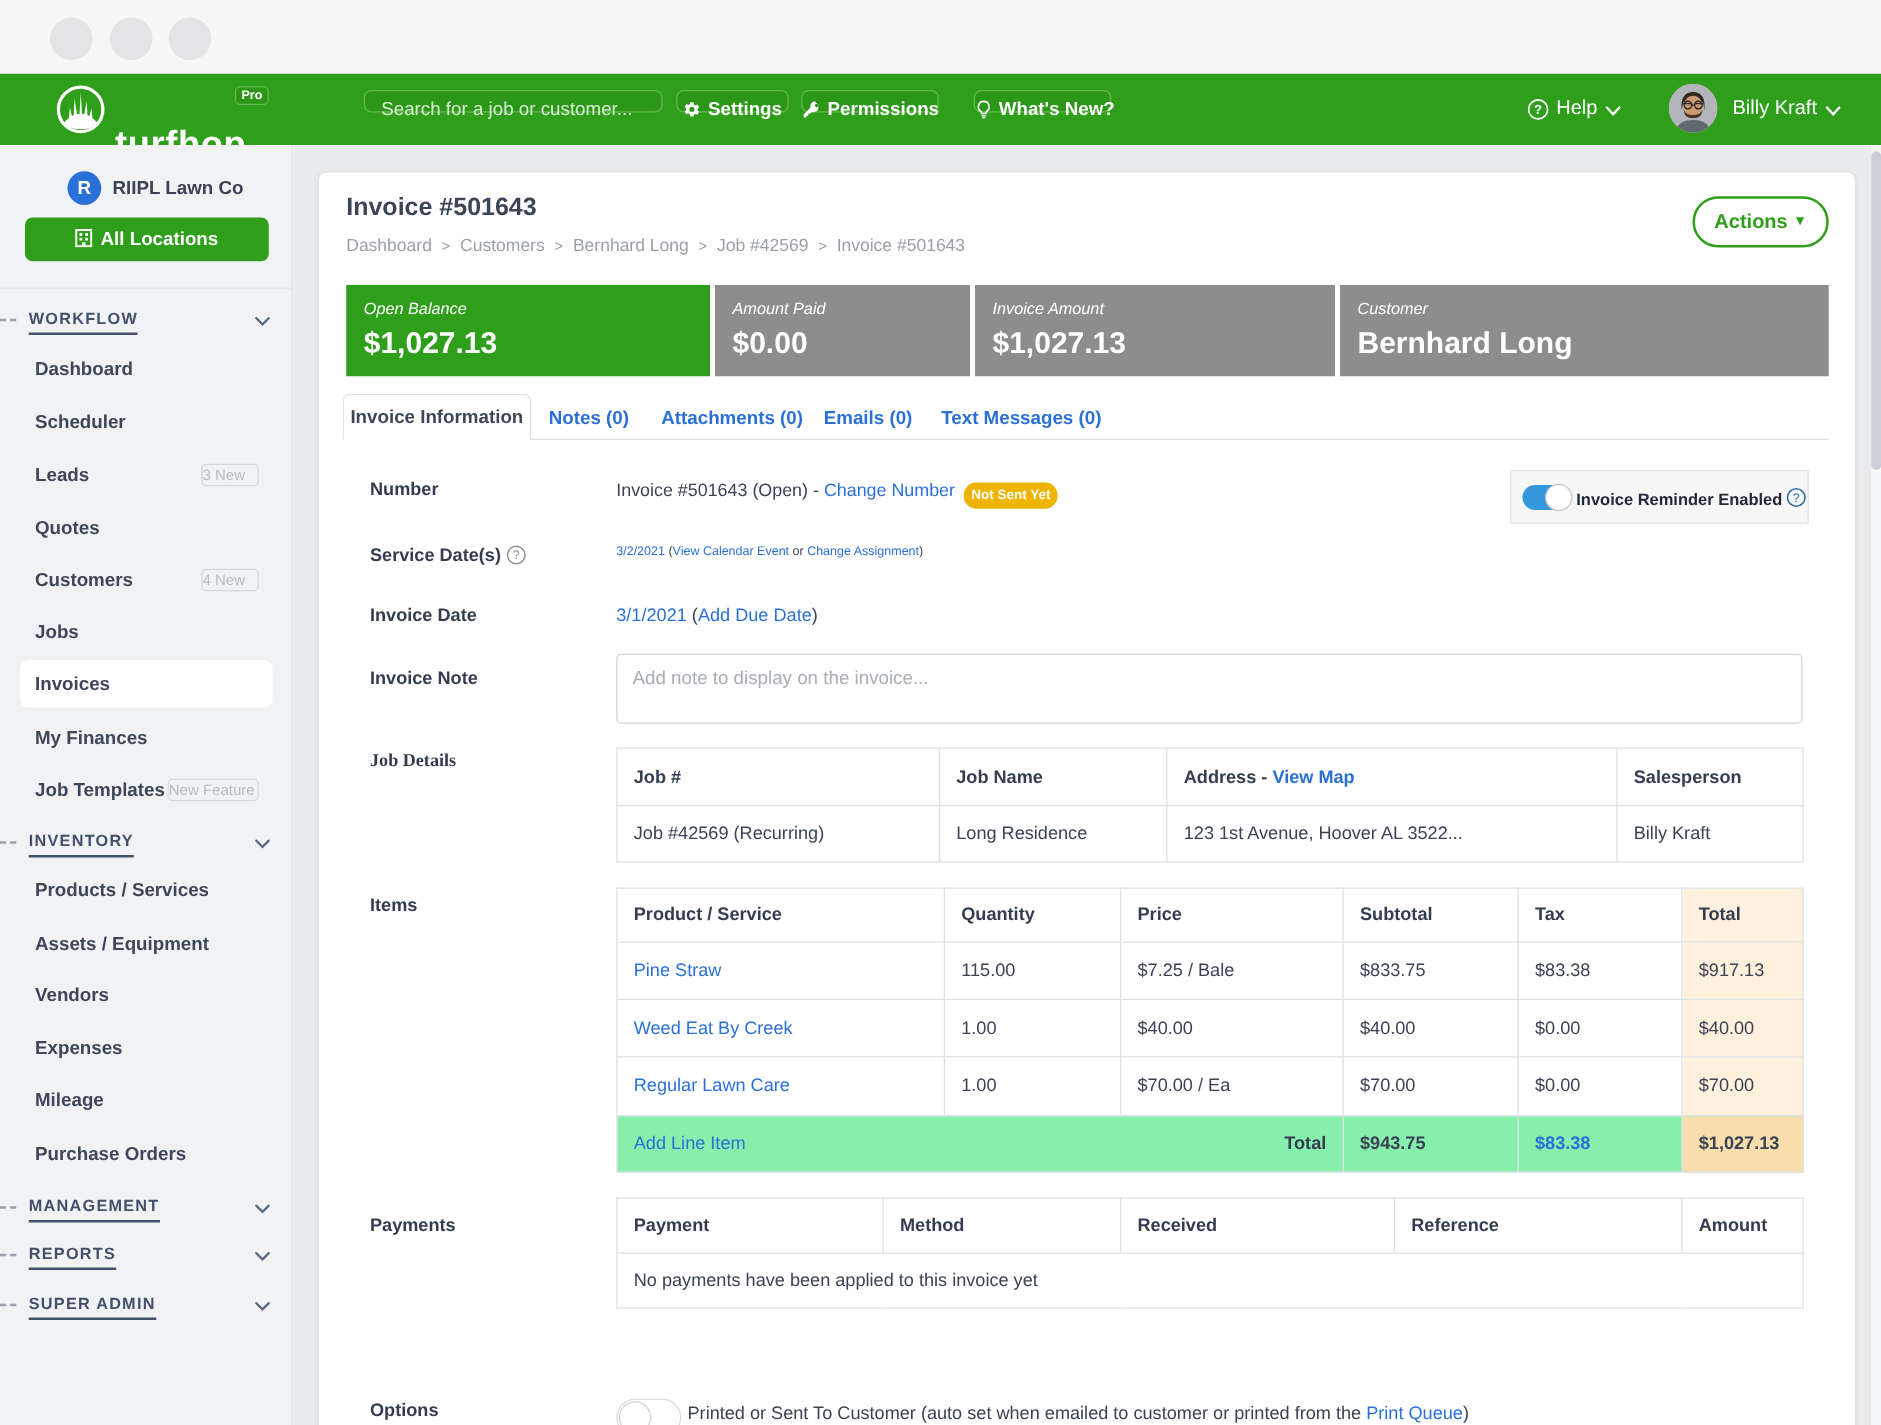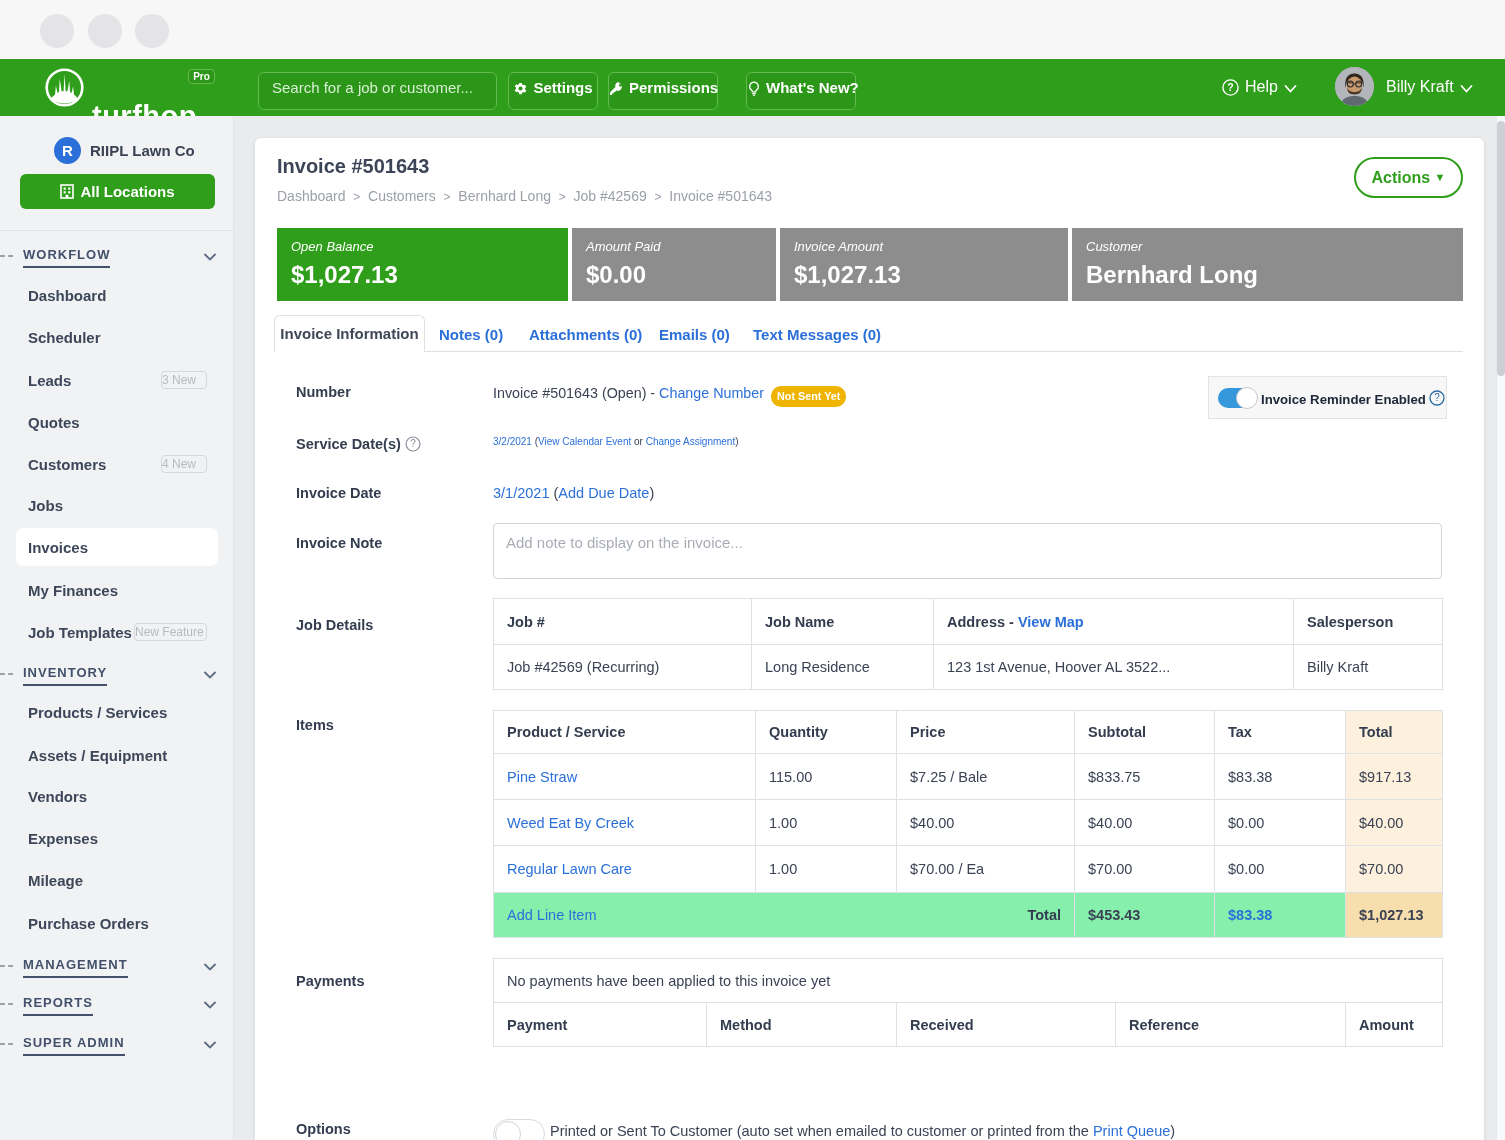--- a/index.html
+++ b/index.html
@@ -6,21 +6,21 @@
 html,body { width:1505px; height:1140px; overflow:hidden; }
 body { font-family:"Liberation Sans", sans-serif; position:relative; background:#e9ebed; }
 .abs { position:absolute; }
 
 
 #chrome { left:0; top:0; width:1505px; height:59px; background:#f7f7f7; }
 .dot { position:absolute; width:34px; height:34px; border-radius:50%; background:#e4e4e6; top:14px; }
 
 
 #nav { left:0; top:59px; width:1505px; height:57px; background:#2f9e1a; }
-.navbtn { position:absolute; top:13px; height:38px; border:1px solid #63ba4f; border-radius:6px; background:#2b9617; color:#fff; font-size:15px; font-weight:700; line-height:29px; text-align:center; }
+.navbtn { position:absolute; top:13px; height:18px; border:1px solid #63ba4f; border-radius:6px; background:#2b9617; color:#fff; font-size:15px; font-weight:700; line-height:29px; text-align:center;margin-left:33px; }
 #search { background:#2b9617; border:1px solid #63ba4f; border-radius:6px; color:#d9efd4; font-weight:400; text-align:left; padding-left:13px; }
 .navtxt { position:absolute; color:#fff; font-size:15px; }
 
 
 #side { left:0; top:116px; width:234px; height:1024px; background:#f1f2f4; border-right:1px solid #e3e4e6; }
 .shead { position:absolute; left:23px; font-size:13px; font-weight:700; letter-spacing:1px; color:#42506b; border-bottom:2px solid #42506b; padding-bottom:4px; }
 .sitem { position:absolute; left:28px; font-size:15px; font-weight:700; color:#3d4759; }
 .sbadge { position:absolute; left:161px; width:46px; height:18px; border:1px solid #d5d7d9; border-radius:4px; color:#b7bbc0; font-size:12px; line-height:16px; background:#f1f2f4; }
 .schev { position:absolute; left:203px; width:14px; height:14px; }
 .sdash { position:absolute; left:0px; width:13px; border-top:2px dashed #9aa0a8; }
@@ -211,21 +211,21 @@
         <text x="8" y="11.4" font-size="10" fill="#8a8f98" text-anchor="middle" font-family="Liberation Sans" font-weight="400">?</text>
       </svg></div>
   <div class="abs dark" style="left:238px; top:298px; font-size:10px;"><span class="blue">3/2/2021</span> (<span class="blue">View Calendar Event</span> or <span class="blue">Change Assignment</span>)</div>
 
   <div class="lbl" style="top:347px;">Invoice Date</div>
   <div class="abs dark" style="left:238px; top:347px; font-size:14.5px;"><span class="blue">3/1/2021</span> (<span class="blue">Add Due Date</span>)</div>
 
   <div class="lbl" style="top:397px;">Invoice Note</div>
   <div class="abs" style="left:238px; top:385px; width:949px; height:56px; border:1px solid #ced4da; border-radius:4px; font-size:15px; color:#a8adb5; padding:10px 12px;">Add note to display on the invoice...</div>
 
-  <div class="lbl" style="top:479px;">Job Details</div>
+  <div class="lbl" style="top:463px;font-family:Liberation Serif, serif;">Job Details</div>
   <table class="abs" style="left:238px; top:460px; width:949px;">
     <colgroup>
         <col style="width:258px">
         <col style="width:182px">
         <col style="width:360px">
         <col style="width:149px">
       </colgroup>
     <tbody>
         <tr style="height:46px;">
           <th>Job #</th>
@@ -280,47 +280,47 @@
     <tr style="height:47px;">
           <td class="blue">Regular Lawn Care</td>
           <td>1.00</td>
           <td>$70.00 / Ea</td>
           <td>$70.00</td>
           <td>$0.00</td>
           <td style="background:#fdf0dc;">$70.00</td>
         </tr>
     <tr style="height:45px; background:#86efac;">
           <td colspan="3"><span class="blue">Add Line Item</span><span style="float:right; font-weight:700; color:#333d4f;">Total</span></td>
-          <td style="font-weight:700;">$453.43</td>
+          <td style="font-weight:700;">$943.75</td>
           <td class="blue" style="font-weight:700;">$83.38</td>
           <td style="background:#f8ddad; font-weight:700;">$1,027.13</td>
         </tr>
   </tbody>
     </table>
 
   <div class="lbl" style="top:835px;text-align:center;">Payments</div>
   <table class="abs" style="left:238px; top:820px; width:949px;">
     <colgroup>
         <col style="width:213px">
         <col style="width:190px">
         <col style="width:219px">
         <col style="width:230px">
         <col style="width:97px">
       </colgroup>
     <tbody>
         <tr style="height:44px;">
-          <td colspan="5">No payments have been applied to this invoice yet</td>
-        </tr>
-    <tr style="height:44px;">
           <th>Payment</th>
           <th>Method</th>
           <th>Received</th>
           <th>Reference</th>
           <th>Amount</th>
         </tr>
+    <tr style="height:44px;">
+          <td colspan="5">No payments have been applied to this invoice yet</td>
+        </tr>
   </tbody>
     </table>
 
   <div class="lbl" style="top:983px;">Options</div>
   <div class="abs" style="left:238px; top:981px; width:52px; height:30px; border:1px solid #d8dce0; border-radius:16px; background:#fff;"></div>
   <div class="togknob" style="left:240px; top:983px; width:26px; height:26px; border:1px solid #d0d4d8;"></div>
   <div class="abs dark" style="left:295px; top:985px; font-size:14.5px;">Printed or Sent To Customer (auto set when emailed to customer or printed from the <span class="blue">Print Queue</span>)</div>
 </div>
 
 <div class="abs" style="left:1496px; top:116px; width:9px; height:1024px; background:#f8f9fa; border-left:1px solid #e8e8e8;"></div>

